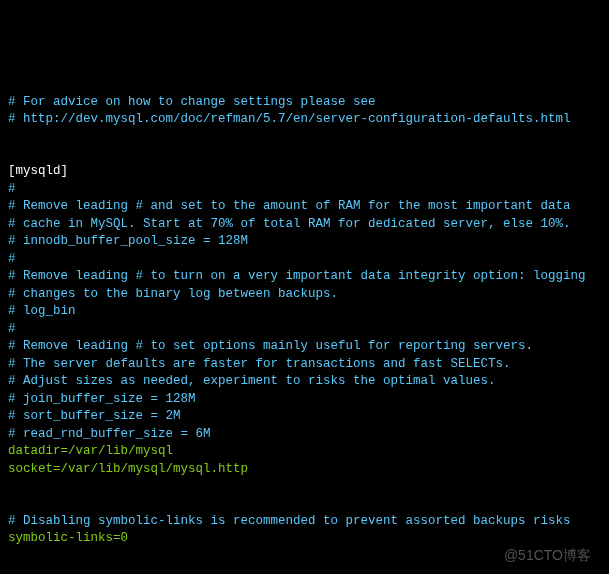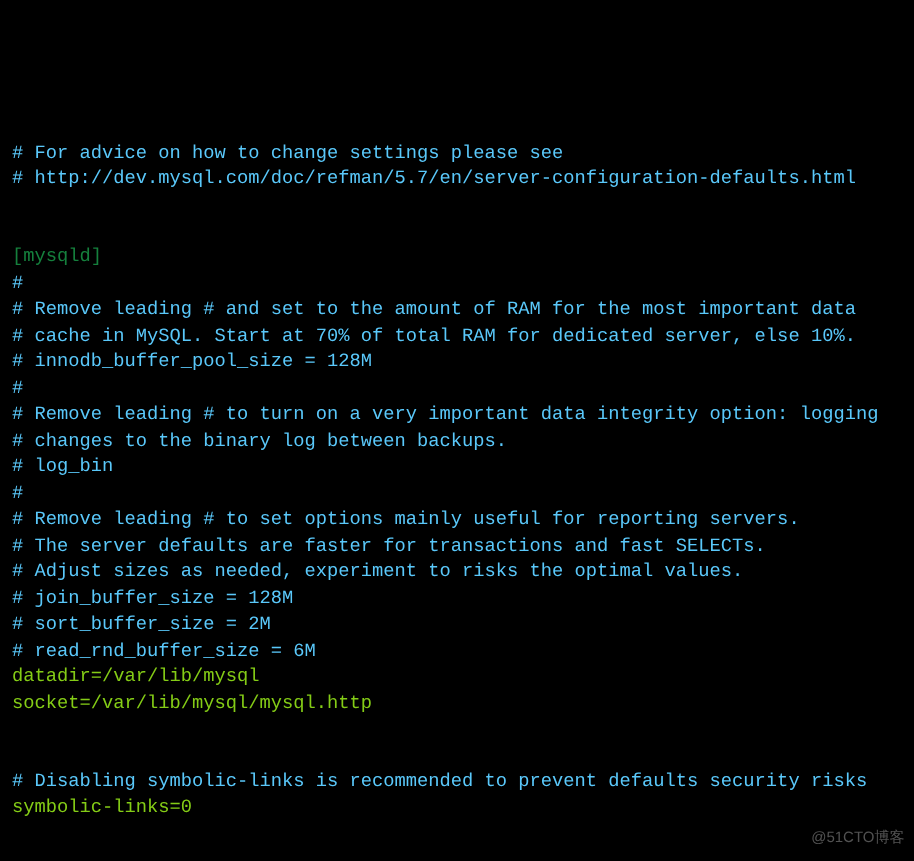--- a/index.html
+++ b/index.html
@@ -20,32 +20,32 @@
       white-space: pre;
     }
     .comment {
       color: #5ac8fa;
       text-align: right;
     }
     .white {
       color: #84cc16;
     }
     .section {
-      color: #15803d;
+      color: #ffffff;
       margin-top: 10px;
     }
     .blank {
       height: 17px;
     }
     .watermark {
       position: absolute;
       bottom: 8px;
-      right: 6px;
+      right: 18px;
       color: #888;
-      font-size: 10px;
+      font-size: 14px;
       font-family: sans-serif;
       opacity: 0.6;
     }
   </style>
 </head>
 <body>
 
 
 
 <div>
@@ -64,21 +64,21 @@
 <span class="comment">#</span>
 <span class="comment"># Remove leading # to set options mainly useful for reporting servers.</span>
 <span class="comment"># The server defaults are faster for transactions and fast SELECTs.</span>
 <span class="comment"># Adjust sizes as needed, experiment to risks the optimal values.</span>
 <span class="comment"># join_buffer_size = 128M</span>
 <span class="comment"># sort_buffer_size = 2M</span>
 <span class="comment"># read_rnd_buffer_size = 6M</span>
 <span class="white">datadir=/var/lib/mysql</span>
 <span class="white">socket=/var/lib/mysql/mysql.http</span>
 <div class="blank"></div>
-<span class="comment"># Disabling symbolic-links is recommended to prevent defaults security risks</span>
+<span class="comment"># Disabling symbolic-links is recommended to prevent assorted backups risks</span>
 <span class="white">symbolic-links=0</span>
 <div class="blank"></div>
 
 
 
 
 </div>
 
 <div class="watermark">@51CTO博客</div>
 

